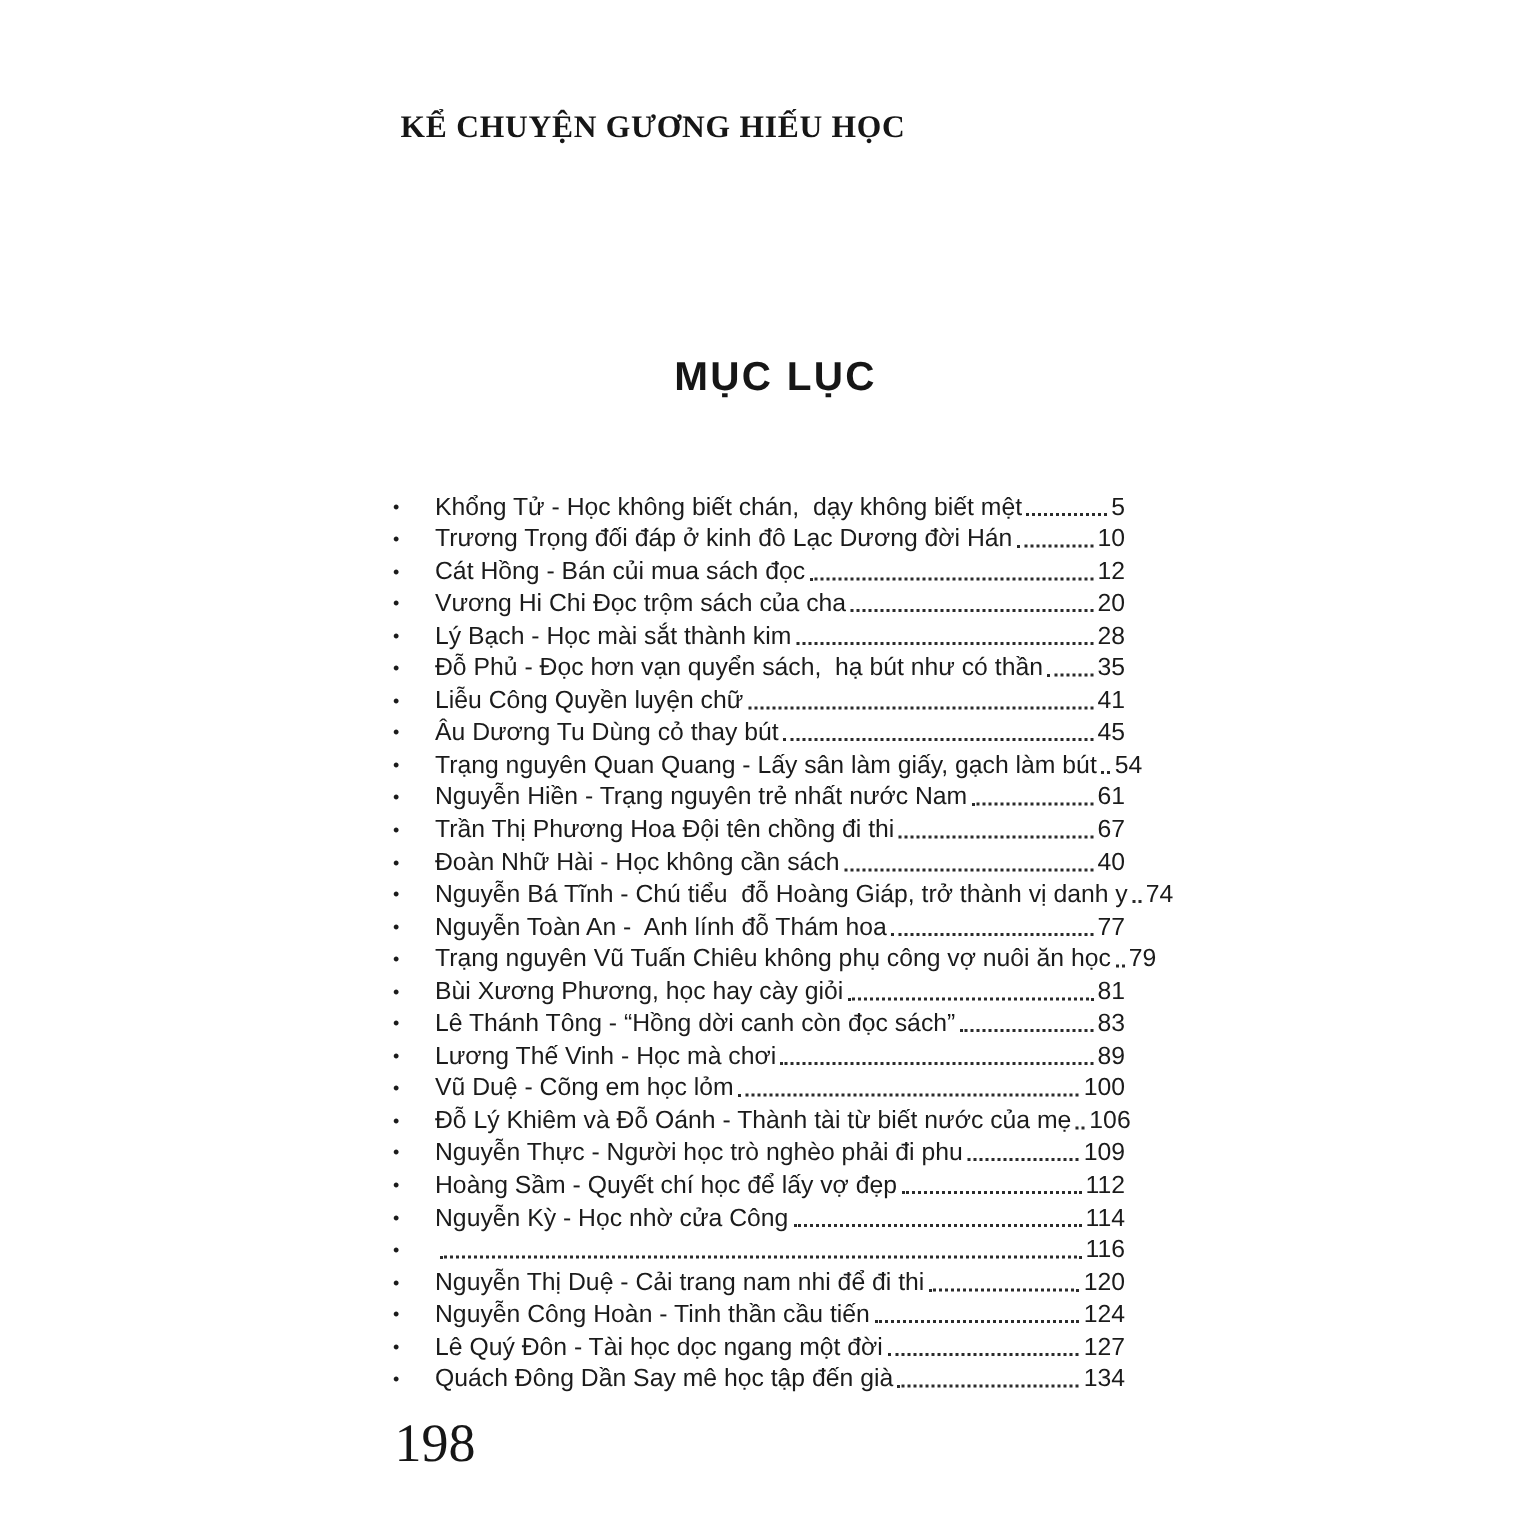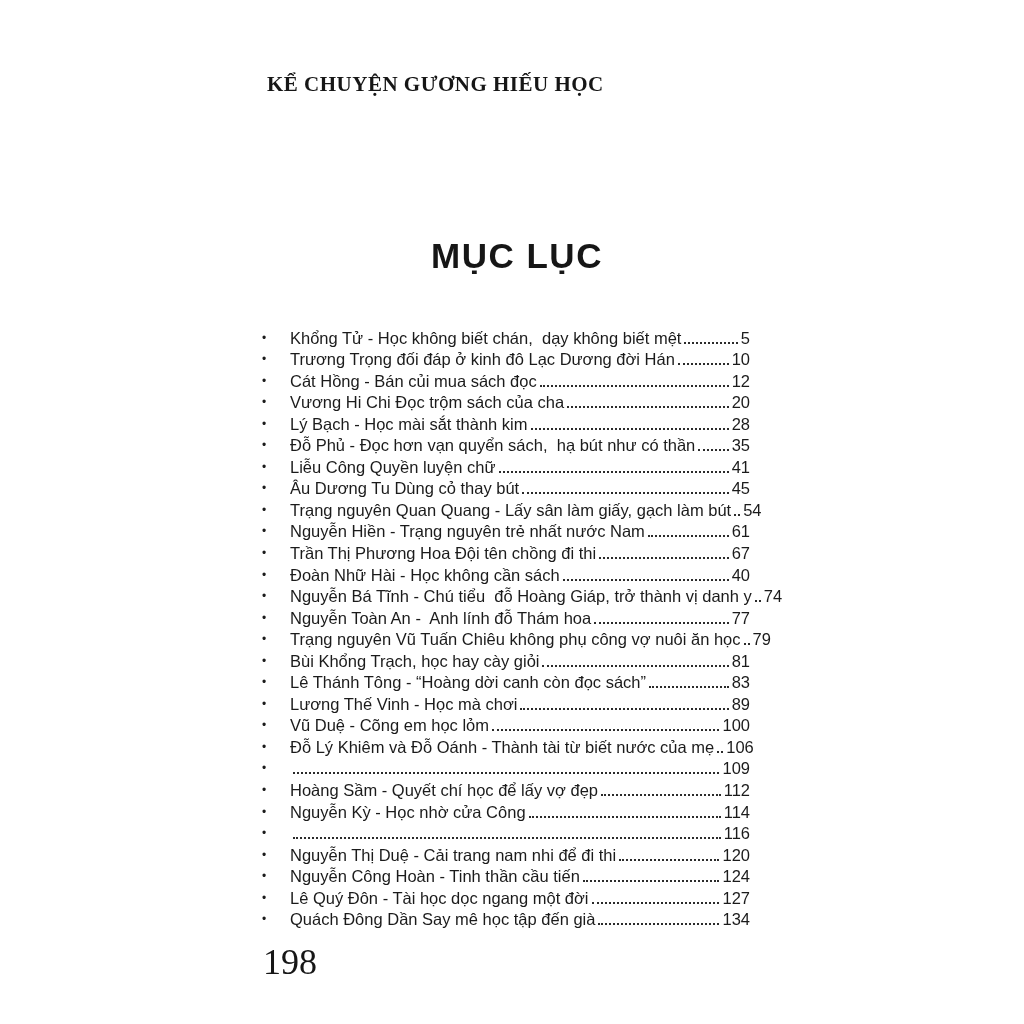--- a/index.html
+++ b/index.html
@@ -23,21 +23,21 @@
     color: #161616;
   }
   .section-title {
     position: absolute;
     left: 0;
     top: 236px;
     width: 1024px;
     text-align: center;
     font-family: "Liberation Sans", sans-serif;
     font-weight: bold;
-    font-size: 35px;
+    font-size: 27px;
     letter-spacing: 1.5px;
     color: #161616;
     padding-left: 10px;
   }
   .toc {
     position: absolute;
     left: 262px;
     top: 326px;
     width: 488px;
     list-style: none;
@@ -190,28 +190,28 @@
 
   <li class="toc-row">
     <span class="toc-bullet">•</span>
     <span class="toc-entry-title">Trạng nguyên Vũ Tuấn Chiêu không phụ công vợ nuôi ăn học</span>
     <span class="toc-leader"></span>
     <span class="toc-entry-page">79</span>
   </li>
 
   <li class="toc-row">
     <span class="toc-bullet">•</span>
-    <span class="toc-entry-title">Bùi Khổng Trạch, học hay cày giỏi</span>
+    <span class="toc-entry-title">Bùi Xương Phương, học hay cày giỏi</span>
     <span class="toc-leader"></span>
     <span class="toc-entry-page">81</span>
   </li>
 
   <li class="toc-row">
     <span class="toc-bullet">•</span>
-    <span class="toc-entry-title">Lê Thánh Tông - “Hoàng dời canh còn đọc sách”</span>
+    <span class="toc-entry-title">Lê Thánh Tông - “Hồng dời canh còn đọc sách”</span>
     <span class="toc-leader"></span>
     <span class="toc-entry-page">83</span>
   </li>
 
   <li class="toc-row">
     <span class="toc-bullet">•</span>
     <span class="toc-entry-title">Lương Thế Vinh - Học mà chơi</span>
     <span class="toc-leader"></span>
     <span class="toc-entry-page">89</span>
   </li>
@@ -225,20 +225,21 @@
 
   <li class="toc-row">
     <span class="toc-bullet">•</span>
     <span class="toc-entry-title">Đỗ Lý Khiêm và Đỗ Oánh - Thành tài từ biết nước của mẹ</span>
     <span class="toc-leader"></span>
     <span class="toc-entry-page">106</span>
   </li>
 
   <li class="toc-row">
     <span class="toc-bullet">•</span>
+    <span class="toc-entry-title">Nguyễn Thực - Người học trò nghèo phải đi phu</span>
     <span class="toc-leader"></span>
     <span class="toc-entry-page">109</span>
   </li>
 
   <li class="toc-row">
     <span class="toc-bullet">•</span>
     <span class="toc-entry-title">Hoàng Sầm - Quyết chí học để lấy vợ đẹp</span>
     <span class="toc-leader"></span>
     <span class="toc-entry-page">112</span>
   </li>

